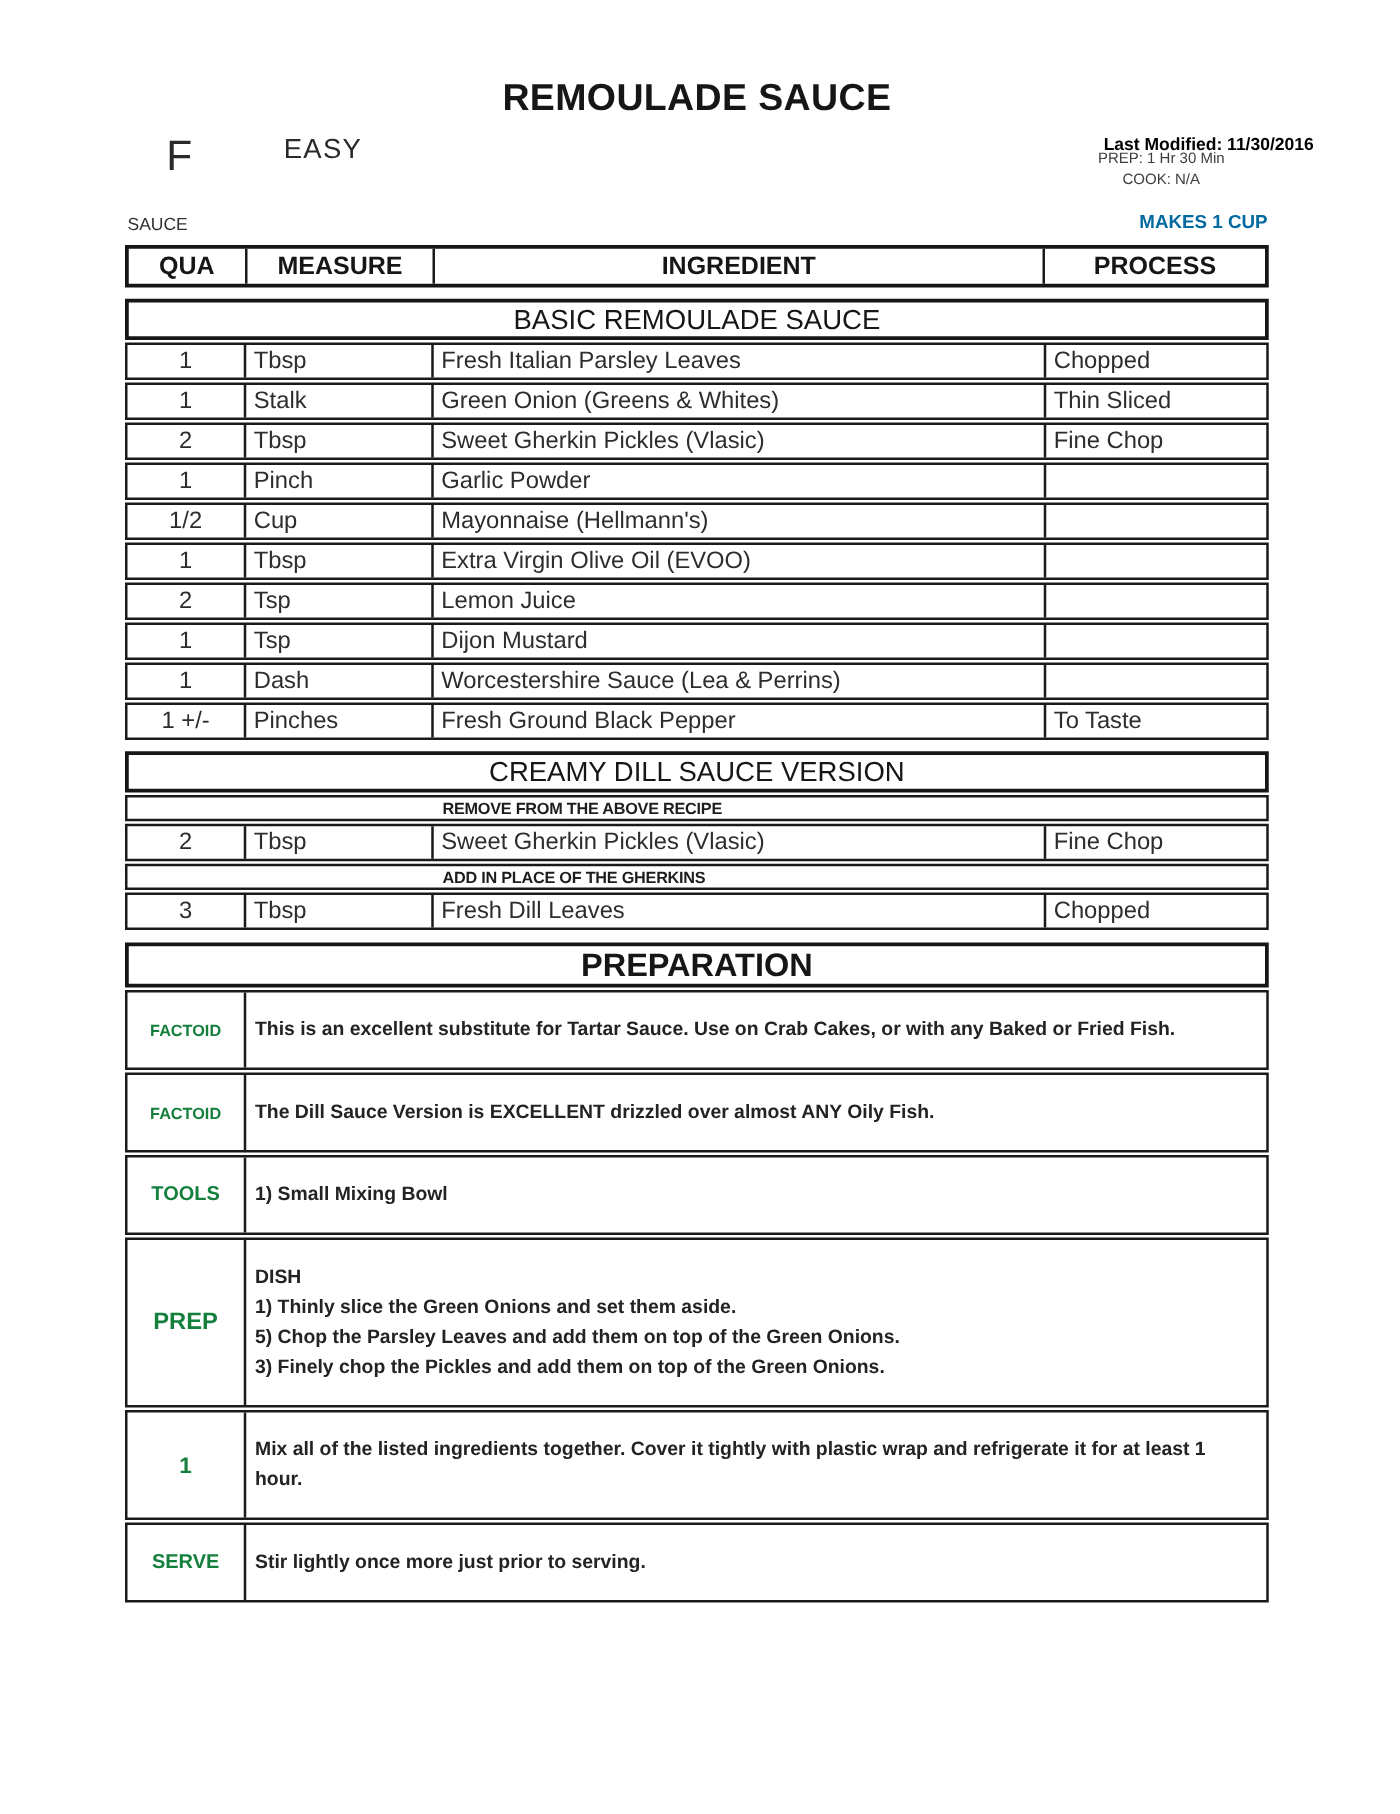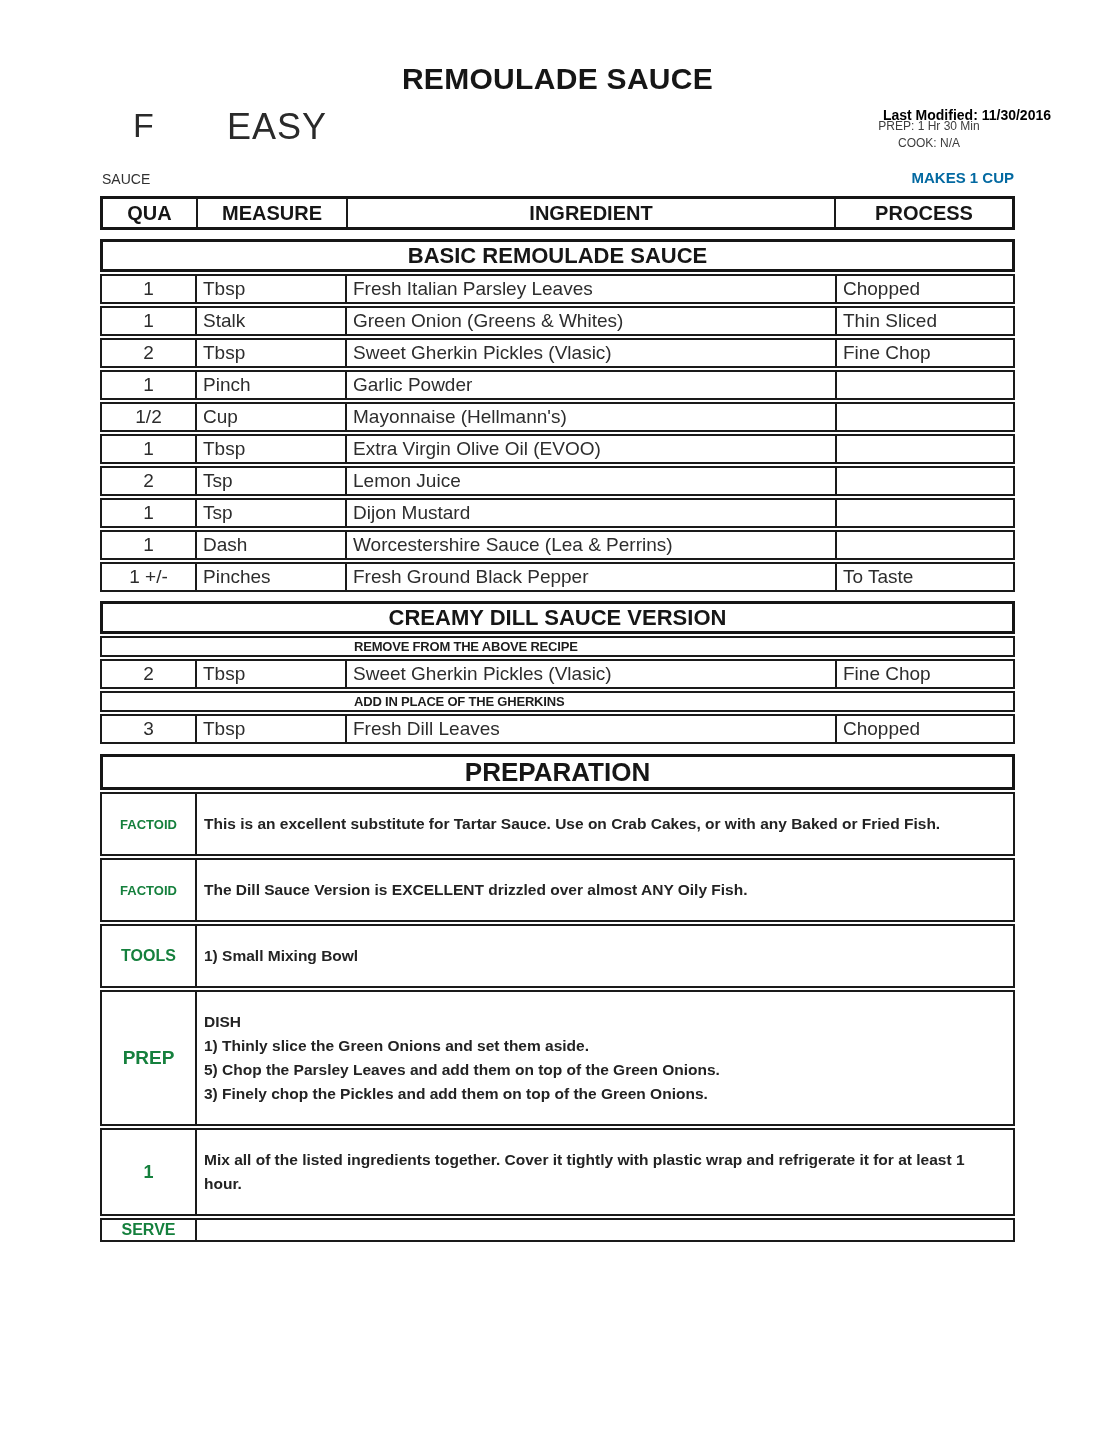--- a/index.html
+++ b/index.html
@@ -18,21 +18,21 @@
   .title {
     position: absolute; top: 62px; left: 0; width: 100%;
     text-align: center; font-size: 30px; font-weight: 700;
     letter-spacing: 0.3px; color: #161616;
   }
   .lastmod {
     position: absolute; top: 107px; left: 36px; width: 100%;
     text-align: right; font-size: 14px; font-weight: 600; color: #000000;
   }
   .flag { position: absolute; top: 106px; left: 33px; font-size: 34px; font-weight: 400; color: #2a2a2a; }
-  .difficulty { position: absolute; top: 106px; left: 127px; font-size: 36px; font-weight: 400; letter-spacing: 1px; color: #2a2a2a; text-align: center; }
+  .difficulty { position: absolute; top: 106px; left: 127px; font-size: 22px; font-weight: 400; letter-spacing: 1px; color: #2a2a2a; text-align: center; }
   .times {
     position: absolute; top: 118px; left: 763px; width: 132px;
     text-align: center; font-size: 12px; line-height: 17px; color: #3d3d3d;
   }
   .category { position: absolute; top: 171px; left: 2px; font-size: 14px; color: #303030; }
   .yield { position: absolute; top: 169px; right: 1px; font-size: 15px; font-weight: 700; color: #0369a1; }
 
   
   .c-qua  { width: 95px;  flex: none; border-right: 2px solid #1a1a1a; }
   .c-meas { width: 150px; flex: none; border-right: 2px solid #1a1a1a; }
@@ -42,21 +42,21 @@
   
   .colhead { display: flex; border: 3px solid #161616; height: 34px; }
   .colhead .hc {
     font-weight: 700; font-size: 20px; text-align: center;
     line-height: 28px; color: #161616; white-space: nowrap; overflow: hidden;
   }
 
   
   .section-title {
     border: 3px solid #161616; margin-top: 9px; height: 33px;
-    text-align: center; font-weight: 700; font-size: 22px;
+    text-align: center; font-weight: 400; font-size: 22px;
     line-height: 28px; color: #161616;
   }
   .trow { display: flex; border: 2px solid #1a1a1a; margin-top: 2px; height: 30px; background: #fff; }
   .trow .cell {
     padding: 0 6px; font-size: 19px; line-height: 26px;
     color: #2d2d2d; white-space: nowrap; overflow: hidden;
   }
   .trow .cell.c-qua { text-align: center; padding: 0 2px; }
   .note-row {
     border: 2px solid #1a1a1a; margin-top: 2px; height: 21px;
@@ -219,16 +219,19 @@
         </div>
       </div>
       <div class="prow">
         <div class="plabel lab-num">1</div>
         <div class="pbody">
           <div class="pline">Mix all of the listed ingredients together. Cover it tightly with plastic wrap and refrigerate it for at least 1 hour.</div>
         </div>
       </div>
       <div class="prow">
         <div class="plabel lab-md">SERVE</div>
+        <div class="pbody">
+          <div class="pline">Stir lightly once more just prior to serving.</div>
+        </div>
       </div>
     </div>
 
 </div>
 
 </body></html>

